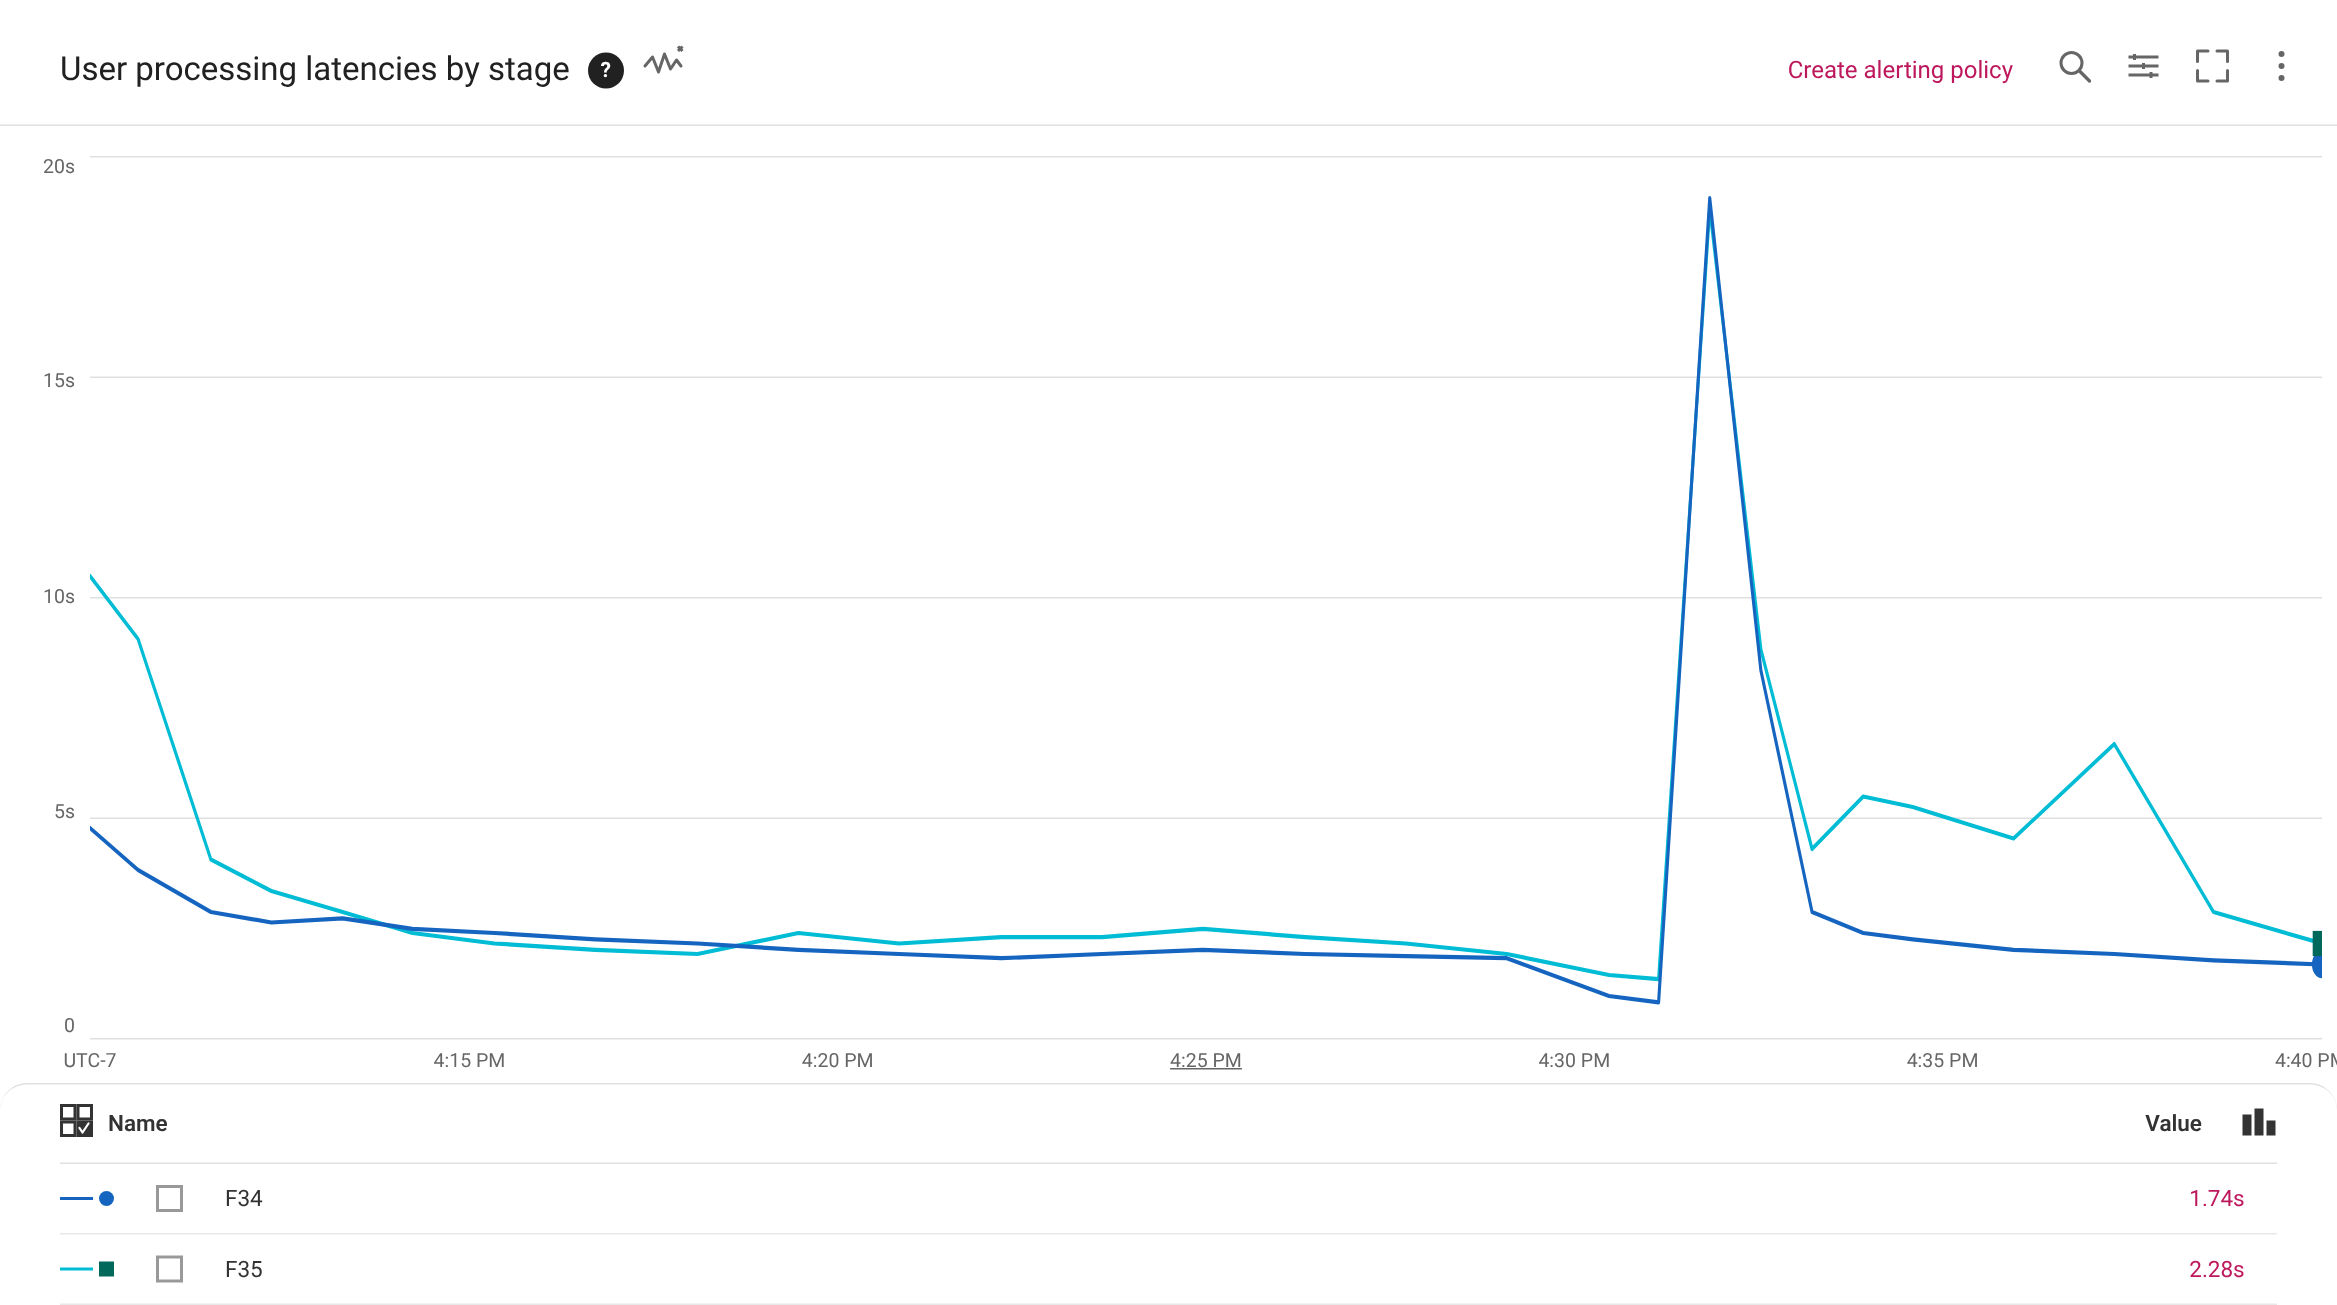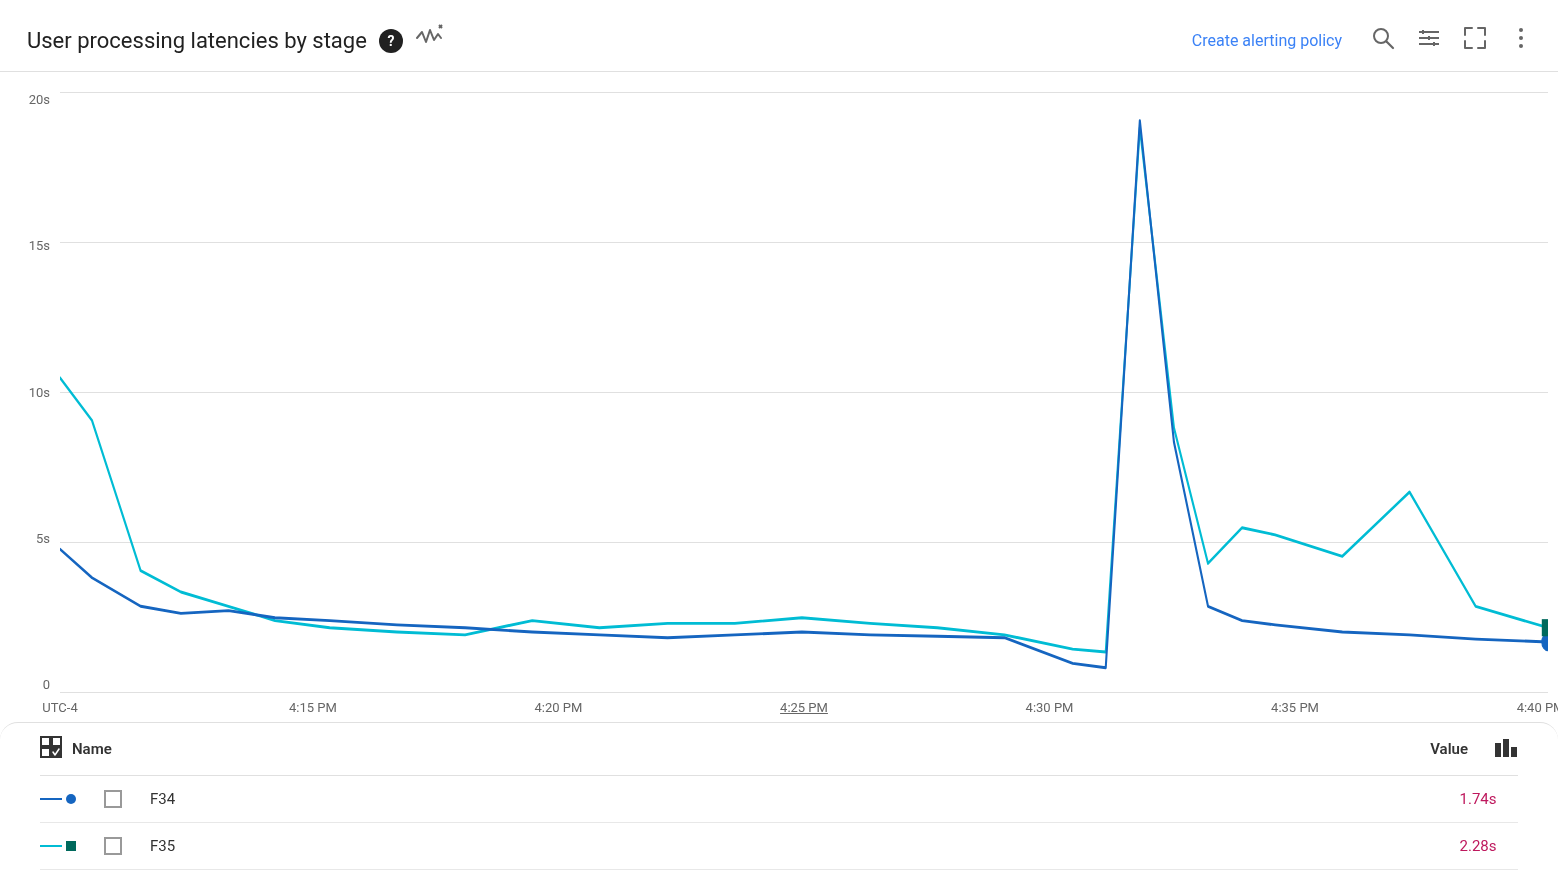--- a/index.html
+++ b/index.html
@@ -17,22 +17,22 @@
       height: 870px;
       display: flex;
       flex-direction: column;
       padding: 0;
     }
 
     
     .chart-header {
       display: flex;
       align-items: center;
-      padding: 20px 24px 10px 27px;
-      height: 72px;
+      padding: 20px 24px 10px 40px;
+      height: 84px;
       border-bottom: 1px solid #e0e0e0;
     }
     .chart-title {
       font-size: 22px;
       font-weight: 400;
       color: #212121;
       margin-right: 12px;
     }
     .help-icon {
       width: 24px;
@@ -48,21 +48,21 @@
       margin-right: 12px;
       cursor: pointer;
     }
     .anomaly-icon {
       font-size: 20px;
       color: #666;
       cursor: pointer;
       margin-right: auto;
     }
     .create-alert-link {
-      color: #3b82f6;
+      color: #be185d;
       font-size: 16px;
       text-decoration: none;
       cursor: pointer;
       margin-right: 28px;
     }
     .toolbar-icons {
       display: flex;
       gap: 20px;
       align-items: center;
     }
@@ -354,21 +354,21 @@
             1370,383
             1440,385
           "></polyline>
 
         <circle cx="1440" cy="385" r="6" fill="#1565c0" stroke="#1565c0"></circle>
 
         <rect x="1434" y="369" width="12" height="12" fill="#00695c"></rect>
       </svg>
 
       <div class="x-axis">
-        <span class="x-label" style="left: 0px;">UTC-4</span>
+        <span class="x-label" style="left: 0px;">UTC-7</span>
         <span class="x-label" style="left: 17%;">4:15 PM</span>
         <span class="x-label" style="left: 33.5%;">4:20 PM</span>
         <span class="x-label" style="left: 50%; text-decoration: underline;">4:25 PM</span>
         <span class="x-label" style="left: 66.5%;">4:30 PM</span>
         <span class="x-label" style="left: 83%;">4:35 PM</span>
         <span class="x-label" style="left: 99.5%;">4:40 PM</span>
       </div>
     </div>
   </div>
 

